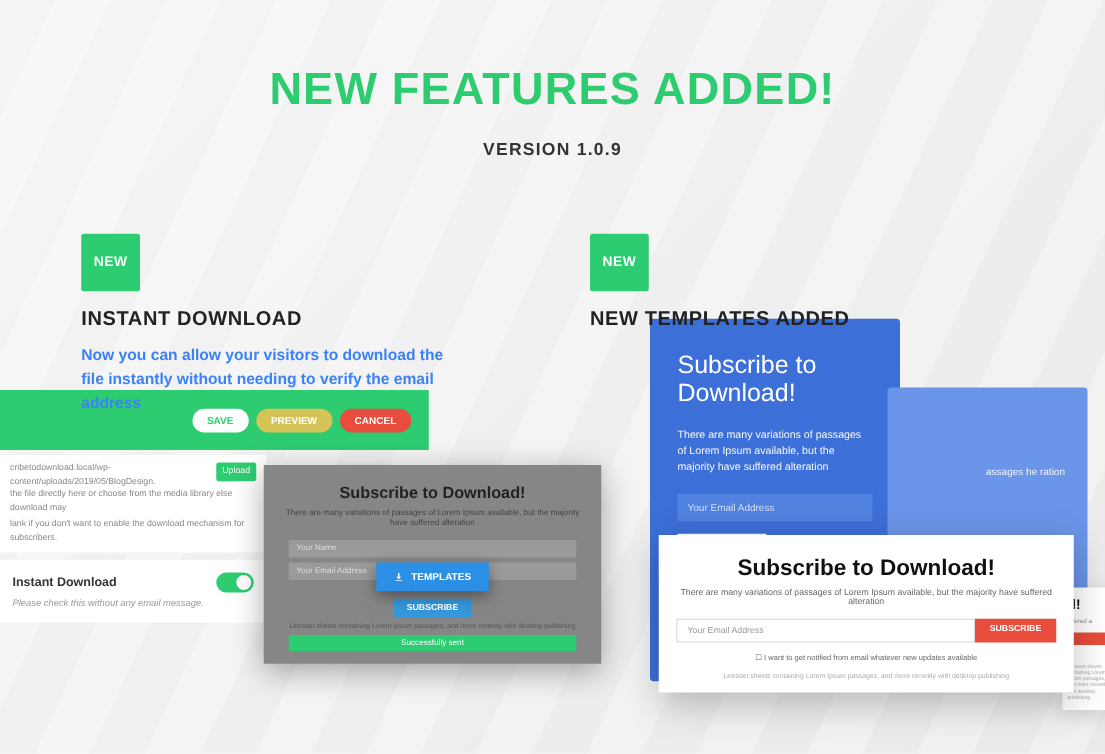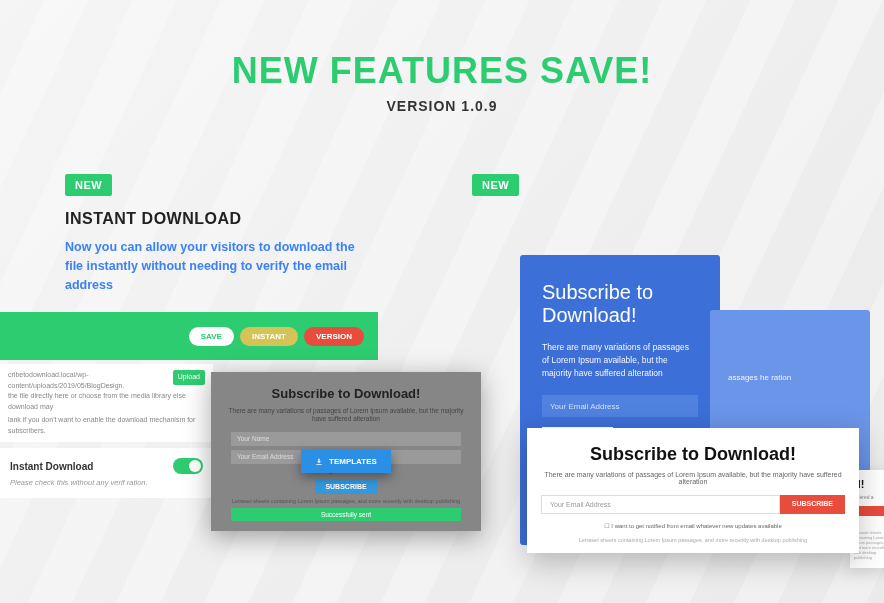--- a/index.html
+++ b/index.html
@@ -1,29 +1,29 @@
 <!DOCTYPE html>
 <html><head>
   <meta charset="utf-8">
   <style>
     * { margin: 0; padding: 0; box-sizing: border-box; }
     body { font-family: -apple-system, BlinkMacSystemFont, 'Segoe UI', Arial, sans-serif; background: linear-gradient(135deg, #f5f5f5 0%, #eaeaea 100%); width: 884px; height: 603px; overflow: hidden; position: relative; }
     body::before { content: ''; position: absolute; inset: 0; background: repeating-linear-gradient(115deg, transparent 0px, transparent 40px, rgba(255,255,255,0.3) 40px, rgba(255,255,255,0.3) 80px); pointer-events: none; }
     .container { position: relative; z-index: 1; padding: 50px 0 0; }
     .hero-title { text-align: center; font-size: 36px; font-weight: 800; letter-spacing: 1px; color: #2ecc71; }
-    .hero-sub { text-align: center; font-size: 14px; font-weight: 600; color: #333; letter-spacing: 1px; margin-top: 6px; }
+    .hero-sub { text-align: center; font-size: 14px; font-weight: 600; color: #333; letter-spacing: 1px; margin-top: 19px; }
     .cols { display: flex; gap: 0; margin-top: 60px; }
     .col-left { width: 50%; padding-left: 65px; }
     .col-right { width: 50%; padding-left: 30px; position: relative; }
-    .badge-new { display: inline-block; background: #2ecc71; color: #fff; font-size: 11px; font-weight: 700; padding: 5px 10px; border-radius: 2px; letter-spacing: 0.5px; }
+    .badge-new { display: inline-block; background: #2ecc71; color: #fff; font-size: 11px; font-weight: 700; padding: 17px 10px; border-radius: 2px; letter-spacing: 0.5px; }
     .section-title { font-size: 16px; font-weight: 700; color: #222; margin-top: 14px; letter-spacing: 0.5px; }
     .section-desc { font-size: 12.5px; color: #3b82f6; margin-top: 10px; line-height: 1.5; max-width: 290px; font-weight: 600; }
     
     .mock-left { position: absolute; left: 0; top: 312px; width: 480px; }
-    .green-bar { background: #2ecc71; height: 48px; width: 378px; display: flex; align-items: center; justify-content: flex-end; padding-right: 14px; gap: 6px; }
+    .green-bar { background: #2ecc71; height: 48px; width: 343px; display: flex; align-items: center; justify-content: flex-end; padding-right: 14px; gap: 6px; }
     .pill { font-size: 8px; font-weight: 700; padding: 5px 12px; border-radius: 12px; color: #fff; }
     .pill-save { background: #fff; color: #2ecc71; }
     .pill-preview { background: #d4c458; }
     .pill-cancel { background: #e74c3c; }
     .white-panel { background: #fff; width: 213px; margin-top: 4px; font-size: 7px; color: #888; padding: 6px 8px; line-height: 1.5; }
     .white-panel .upl { float: right; background: #2ecc71; color: #fff; padding: 2px 5px; font-size: 7px; border-radius: 2px; }
     .instant-panel { background: #fff; width: 213px; margin-top: 6px; padding: 10px; }
     .instant-row { display: flex; align-items: center; justify-content: space-between; }
     .instant-label { font-size: 10px; color: #333; font-weight: 600; }
     .toggle { width: 30px; height: 16px; background: #2ecc71; border-radius: 10px; position: relative; }
@@ -42,72 +42,73 @@
     .gp-success { background: #2ecc71; color:#fff; font-size: 6.5px; text-align:center; padding: 3px; margin: 4px 10px 0; }
     .dl-btn { position: absolute; left: 90px; top: 78px; background: #2b8fe6; color: #fff; font-size: 8px; font-weight: 700; padding: 7px 14px; box-shadow: 0 4px 12px rgba(0,0,0,0.4); display: flex; align-items: center; gap: 6px; }
     .dl-icon { width: 8px; height: 8px; }
     
     .blue-card { position: absolute; left: 520px; top: 255px; width: 200px; height: 290px; background: #3d6fd8; border-radius: 3px; padding: 26px 22px; color: #fff; }
     .bc-title { font-size: 20px; font-weight: 400; line-height: 1.15; }
     .bc-desc { font-size: 8.5px; margin-top: 14px; line-height: 1.5; opacity: 0.95; }
     .bc-input { background: #5182e0; height: 22px; margin-top: 16px; font-size: 8px; padding: 0 8px; display: flex; align-items: center; color: #cfe0ff; }
     .bc-btn { background: #fff; color: #3d6fd8; font-size: 8px; font-weight: 700; padding: 6px 12px; margin-top: 10px; display: inline-block; }
     .blue-card2 { position: absolute; left: 710px; top: 310px; width: 160px; height: 210px; background: #6a95e8; border-radius: 3px; padding: 22px 18px; color: #fff; }
-    .bc2-desc { font-size: 8px; line-height: 1.5; opacity: 0.9; }
+    .bc2-desc { font-size: 8px; line-height: 1.5; opacity: 0.9; text-align: right; }
     .white-popup { position: absolute; left: 527px; top: 428px; width: 332px; background: #fff; padding: 16px 14px 10px; box-shadow: 0 8px 28px rgba(0,0,0,0.25); }
     .wp-title { text-align: center; font-size: 18px; font-weight: 700; color: #111; }
     .wp-desc { text-align: center; font-size: 7px; color: #666; margin-top: 6px; }
     .wp-row { display: flex; margin-top: 10px; }
     .wp-input { flex: 1; border: 1px solid #ddd; font-size: 7px; color: #999; padding: 5px 8px; }
     .wp-sub { background: #e74c3c; color: #fff; font-size: 7px; font-weight: 700; padding: 5px 12px; }
     .wp-check { font-size: 6px; color: #666; text-align: center; margin-top: 8px; }
     .wp-foot { font-size: 5.5px; color: #aaa; text-align: center; margin-top: 8px; }
     .red-strip { position: absolute; left: 850px; top: 470px; width: 40px; background: #fff; padding: 8px 4px; box-shadow: 0 4px 16px rgba(0,0,0,0.15); }
     .rs-t { font-size: 11px; font-weight: 700; color: #111; }
     .rs-d { font-size: 5px; color:#888; margin-top: 4px; }
     .rs-b { background: #e74c3c; height: 10px; margin-top: 6px; }
     .rs-f { font-size: 4px; color:#aaa; margin-top: 14px; }
   </style>
 </head>
 <body>
 
 <div class="container">
-  <div class="hero-title">NEW FEATURES SAVE!</div>
+  <div class="hero-title">NEW FEATURES ADDED!</div>
   <div class="hero-sub">VERSION 1.0.9</div>
 
   <div class="cols">
     <div class="col-left">
       <span class="badge-new">NEW</span>
       <div class="section-title">INSTANT DOWNLOAD</div>
       <div class="section-desc">Now you can allow your visitors to download the file instantly without needing to verify the email address</div>
     </div>
     <div class="col-right">
       <span class="badge-new">NEW</span>
+      <div class="section-title">NEW TEMPLATES ADDED</div>
     </div>
   </div>
 </div>
 
 <div class="mock-left">
   <div class="green-bar">
     <span class="pill pill-save">SAVE</span>
-    <span class="pill pill-preview">INSTANT</span>
-    <span class="pill pill-cancel">VERSION</span>
+    <span class="pill pill-preview">PREVIEW</span>
+    <span class="pill pill-cancel">CANCEL</span>
   </div>
   <div class="white-panel">
     <span class="upl">Upload</span>
     <div>cribetodownload.local/wp-content/uploads/2019/05/BlogDesign.</div>
     <div>the file directly here or choose from the media library else download may</div>
     <div style="margin-top:3px">lank if you don't want to enable the download mechanism for subscribers.</div>
   </div>
   <div class="instant-panel">
     <div class="instant-row">
       <span class="instant-label">Instant Download</span>
       <span class="toggle"></span>
     </div>
-    <div class="instant-desc">Please check this without any verif ration.</div>
+    <div class="instant-desc">Please check this without any email message.</div>
   </div>
 </div>
 
 <div class="grey-popup">
   <div class="gp-title">Subscribe to Download!</div>
   <div class="gp-desc">There are many variations of passages of Lorem Ipsum available, but the majority have suffered alteration</div>
   <div class="gp-input">Your Name</div>
   <div class="gp-input">Your Email Address</div>
   <div class="gp-check">I want to get notified from email</div>
   <div class="gp-sub">SUBSCRIBE</div>

